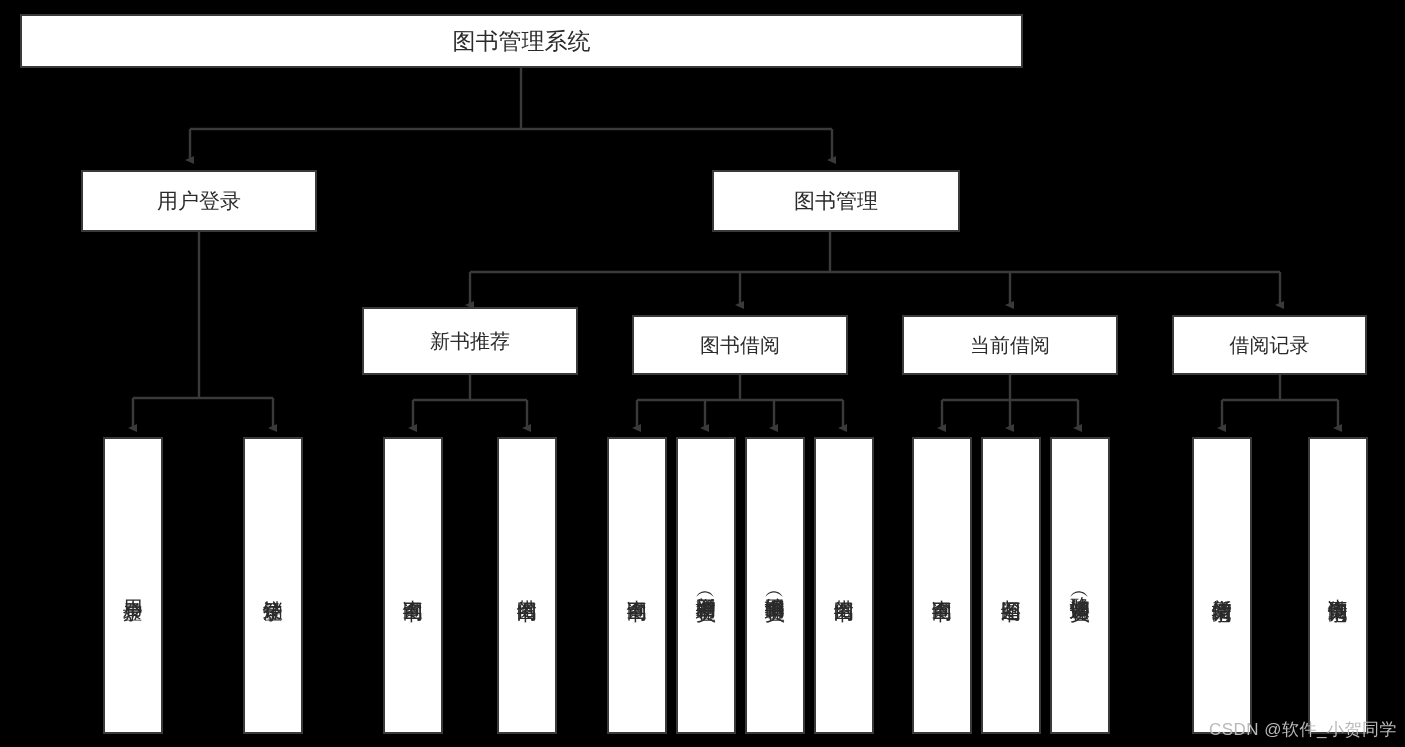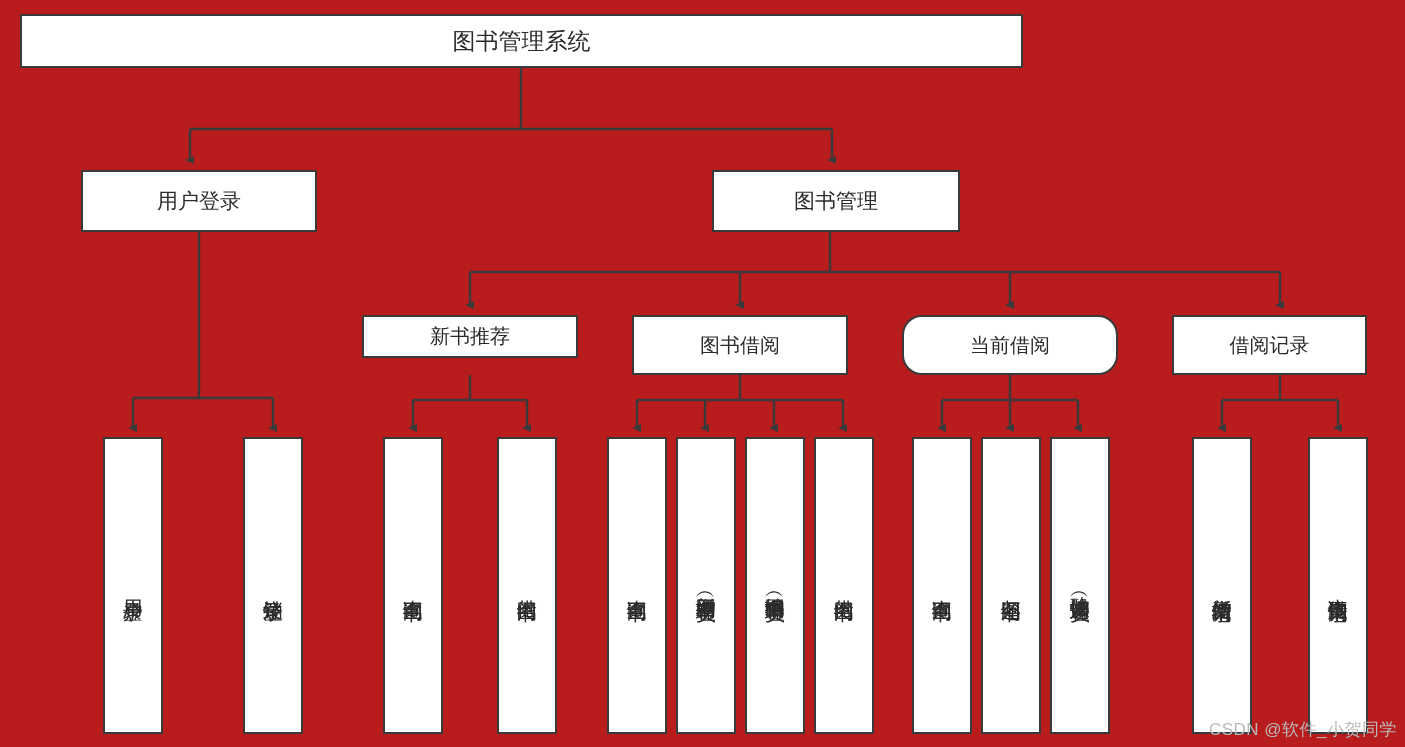--- a/index.html
+++ b/index.html
@@ -7,21 +7,21 @@
     padding: 0;
     background: #ffffff;
   }
   body {
     font-family: "Liberation Sans", "DejaVu Sans", sans-serif;
   }
   #canvas {
     position: relative;
     width: 1405px;
     height: 747px;
-    background: #b91c1c;
+    background: #000000;
     overflow: hidden;
   }
   .node {
     position: absolute;
     box-sizing: border-box;
     border: 2px solid #3a3a3a;
     background: #ffffff;
     display: flex;
     align-items: center;
     justify-content: center;
@@ -131,27 +131,27 @@
     <span>图书管理系统</span>
   </div>
 
   <div class="node level1" style="left:81px; top:170px; width:236px; height:62px;">
     <span>用户登录</span>
   </div>
   <div class="node level1" style="left:712px; top:170px; width:248px; height:62px;">
     <span>图书管理</span>
   </div>
 
-  <div class="node level2" style="left:362px; top:315px; width:216px; height:43px;">
+  <div class="node level2" style="left:362px; top:307px; width:216px; height:68px;">
     <span>新书推荐</span>
   </div>
   <div class="node level2" style="left:632px; top:315px; width:216px; height:60px;font-family:Liberation Mono, monospace;">
     <span>图书借阅</span>
   </div>
-  <div class="node level2" style="left:902px; top:315px; width:216px; height:60px;border-radius:20px;">
+  <div class="node level2" style="left:902px; top:315px; width:216px; height:60px;">
     <span>当前借阅</span>
   </div>
   <div class="node level2" style="left:1172px; top:315px; width:195px; height:60px;">
     <span>借阅记录</span>
   </div>
 
   <div class="node leaf" style="left:103px; top:437px; width:60px; height:297px;">
     <span class="vtext">用户登录</span>
   </div>
   <div class="node leaf" style="left:243px; top:437px; width:60px; height:297px;">

